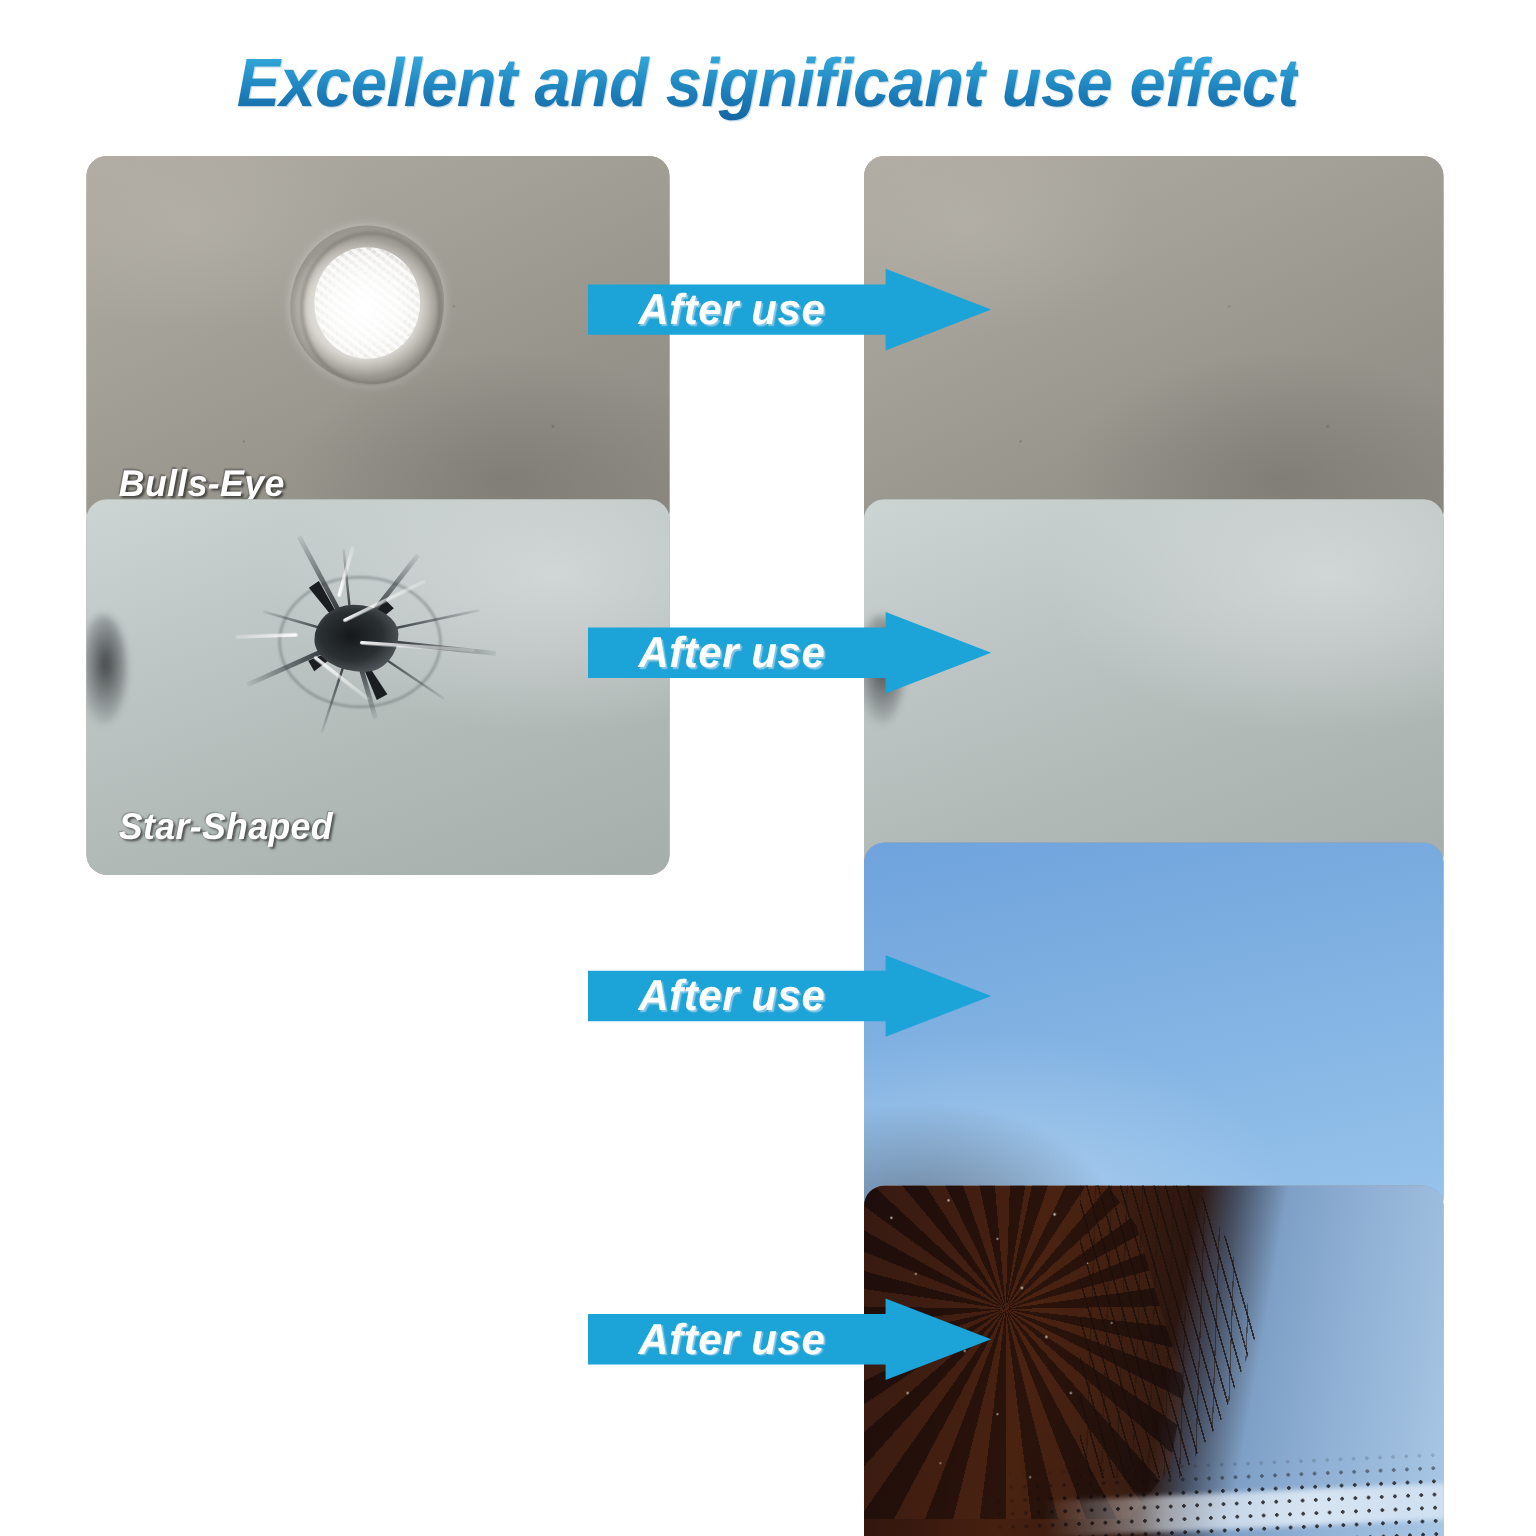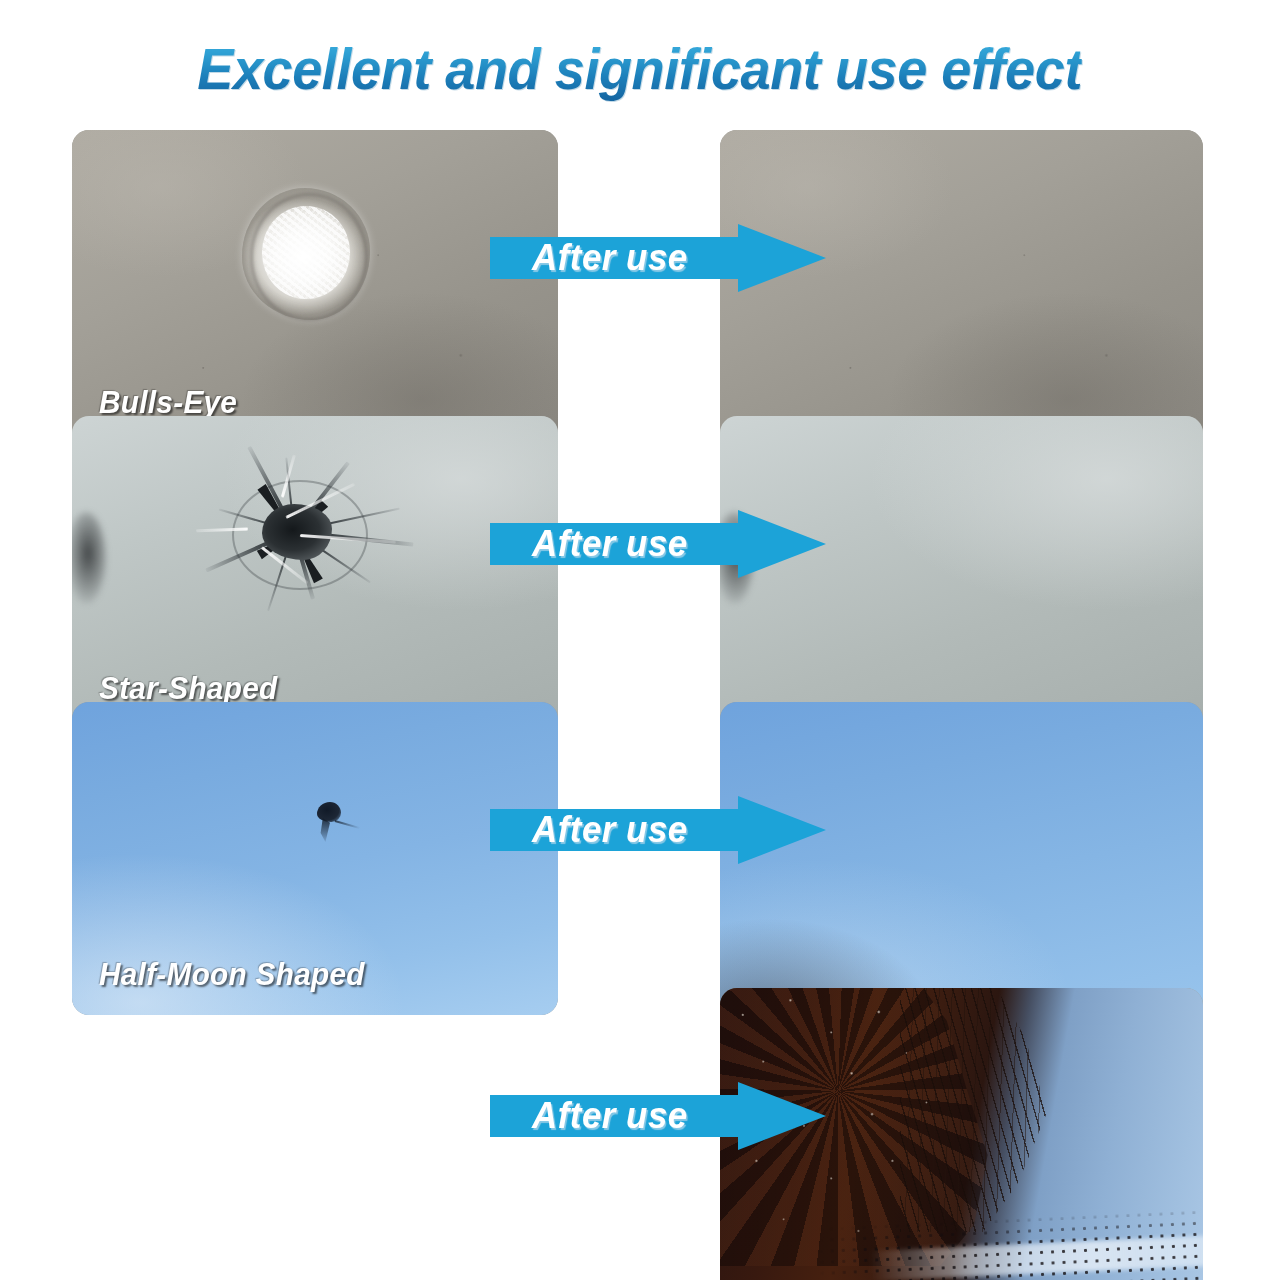--- a/index.html
+++ b/index.html
@@ -429,29 +429,20 @@
     <svg viewBox="0 0 336 68" preserveAspectRatio="none">
       <polygon points="0,13 248,13 248,0 336,34 248,68 248,55 0,55" fill="#1ca3d8"></polygon>
     </svg>
     <div class="arrow-text">After use</div>
   </div>
 
 </div>
 
 <div class="row row-3">
 
-  <div class="panel panel-before">
-    <div class="panel-img img-sky"></div>
-    <div class="chip-halfmoon">
-      <div class="blob"></div>
-      <div class="tail"></div>
-      <div class="whisker"></div>
-    </div>
-    <div class="panel-label">Half-Moon Shaped</div>
-  </div>
 
   <div class="panel panel-after">
     <div class="panel-img img-sky-dark"></div>
   </div>
 
   <div class="arrow">
     <svg viewBox="0 0 336 68" preserveAspectRatio="none">
       <polygon points="0,13 248,13 248,0 336,34 248,68 248,55 0,55" fill="#1ca3d8"></polygon>
     </svg>
     <div class="arrow-text">After use</div>

